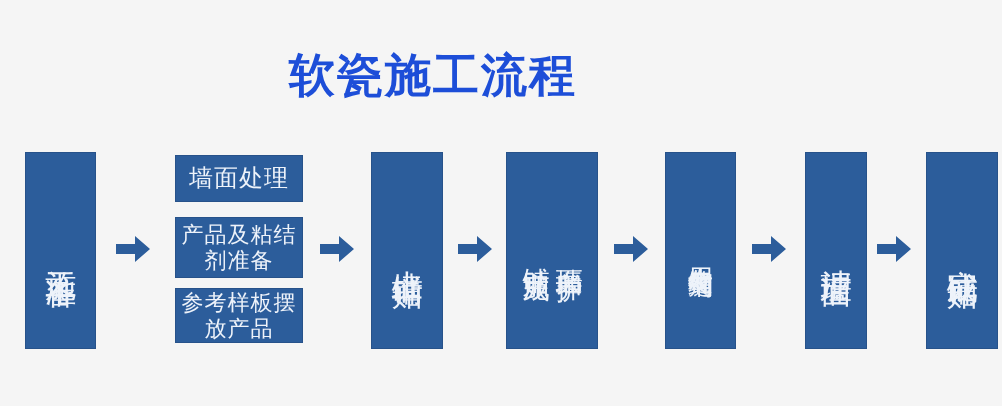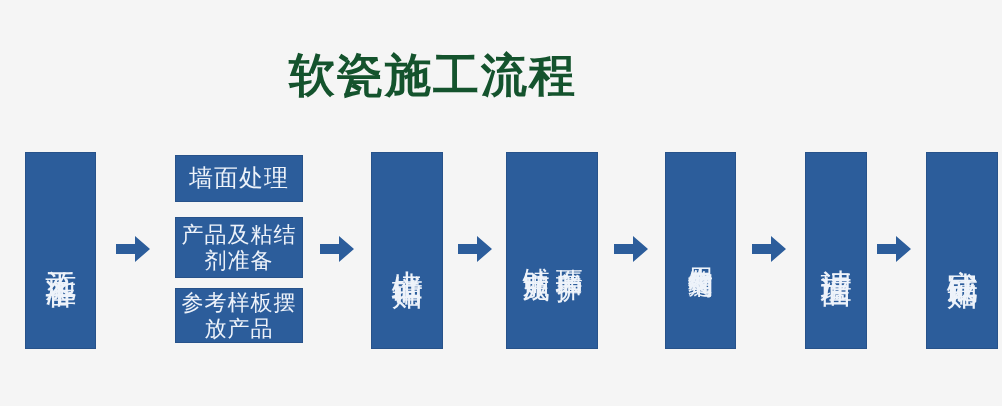--- a/index.html
+++ b/index.html
@@ -23,21 +23,21 @@
   
   .title {
     position: absolute;
     left: 0;
     top: 46px;
     width: 866px;
     text-align: center;
     font-size: 46px;
     line-height: 58px;
     font-weight: 700;
-    color: #14532d;
+    color: #1d4ed8;
     letter-spacing: 2px;
     white-space: nowrap;
   }
 
   
   .flow {
     position: absolute;
     left: 8px;
     top: 146px;
     width: 1002px;

